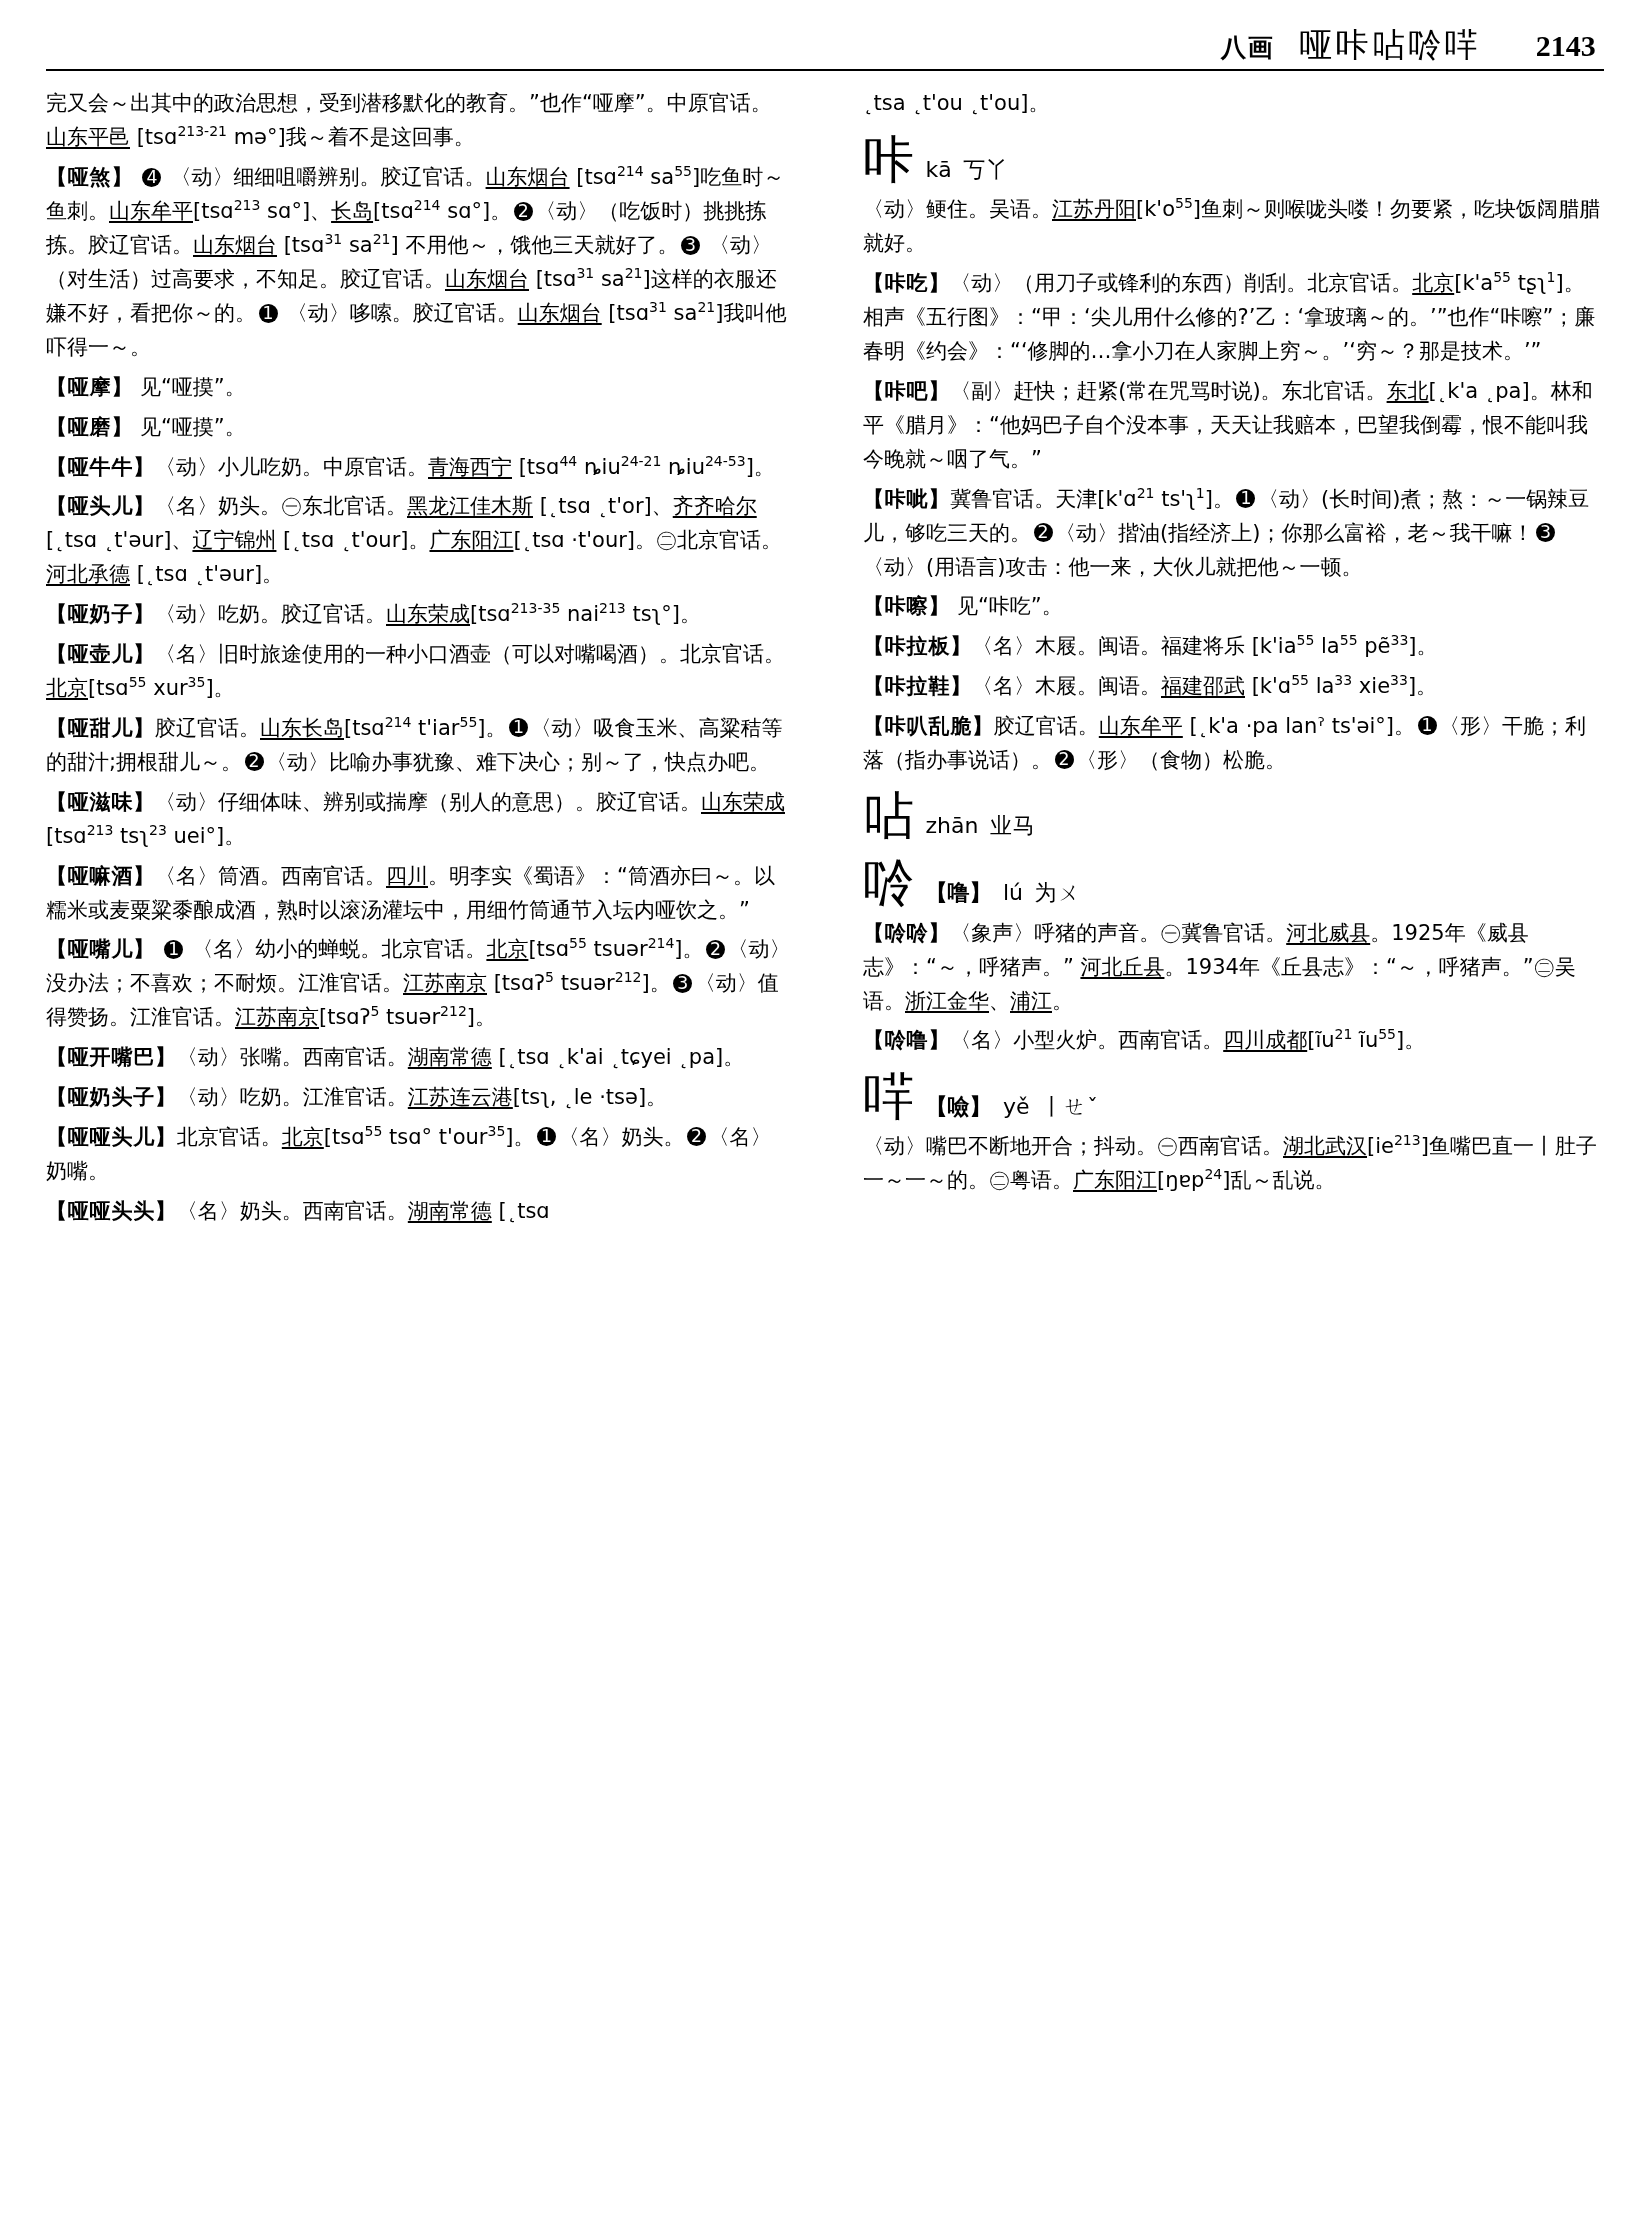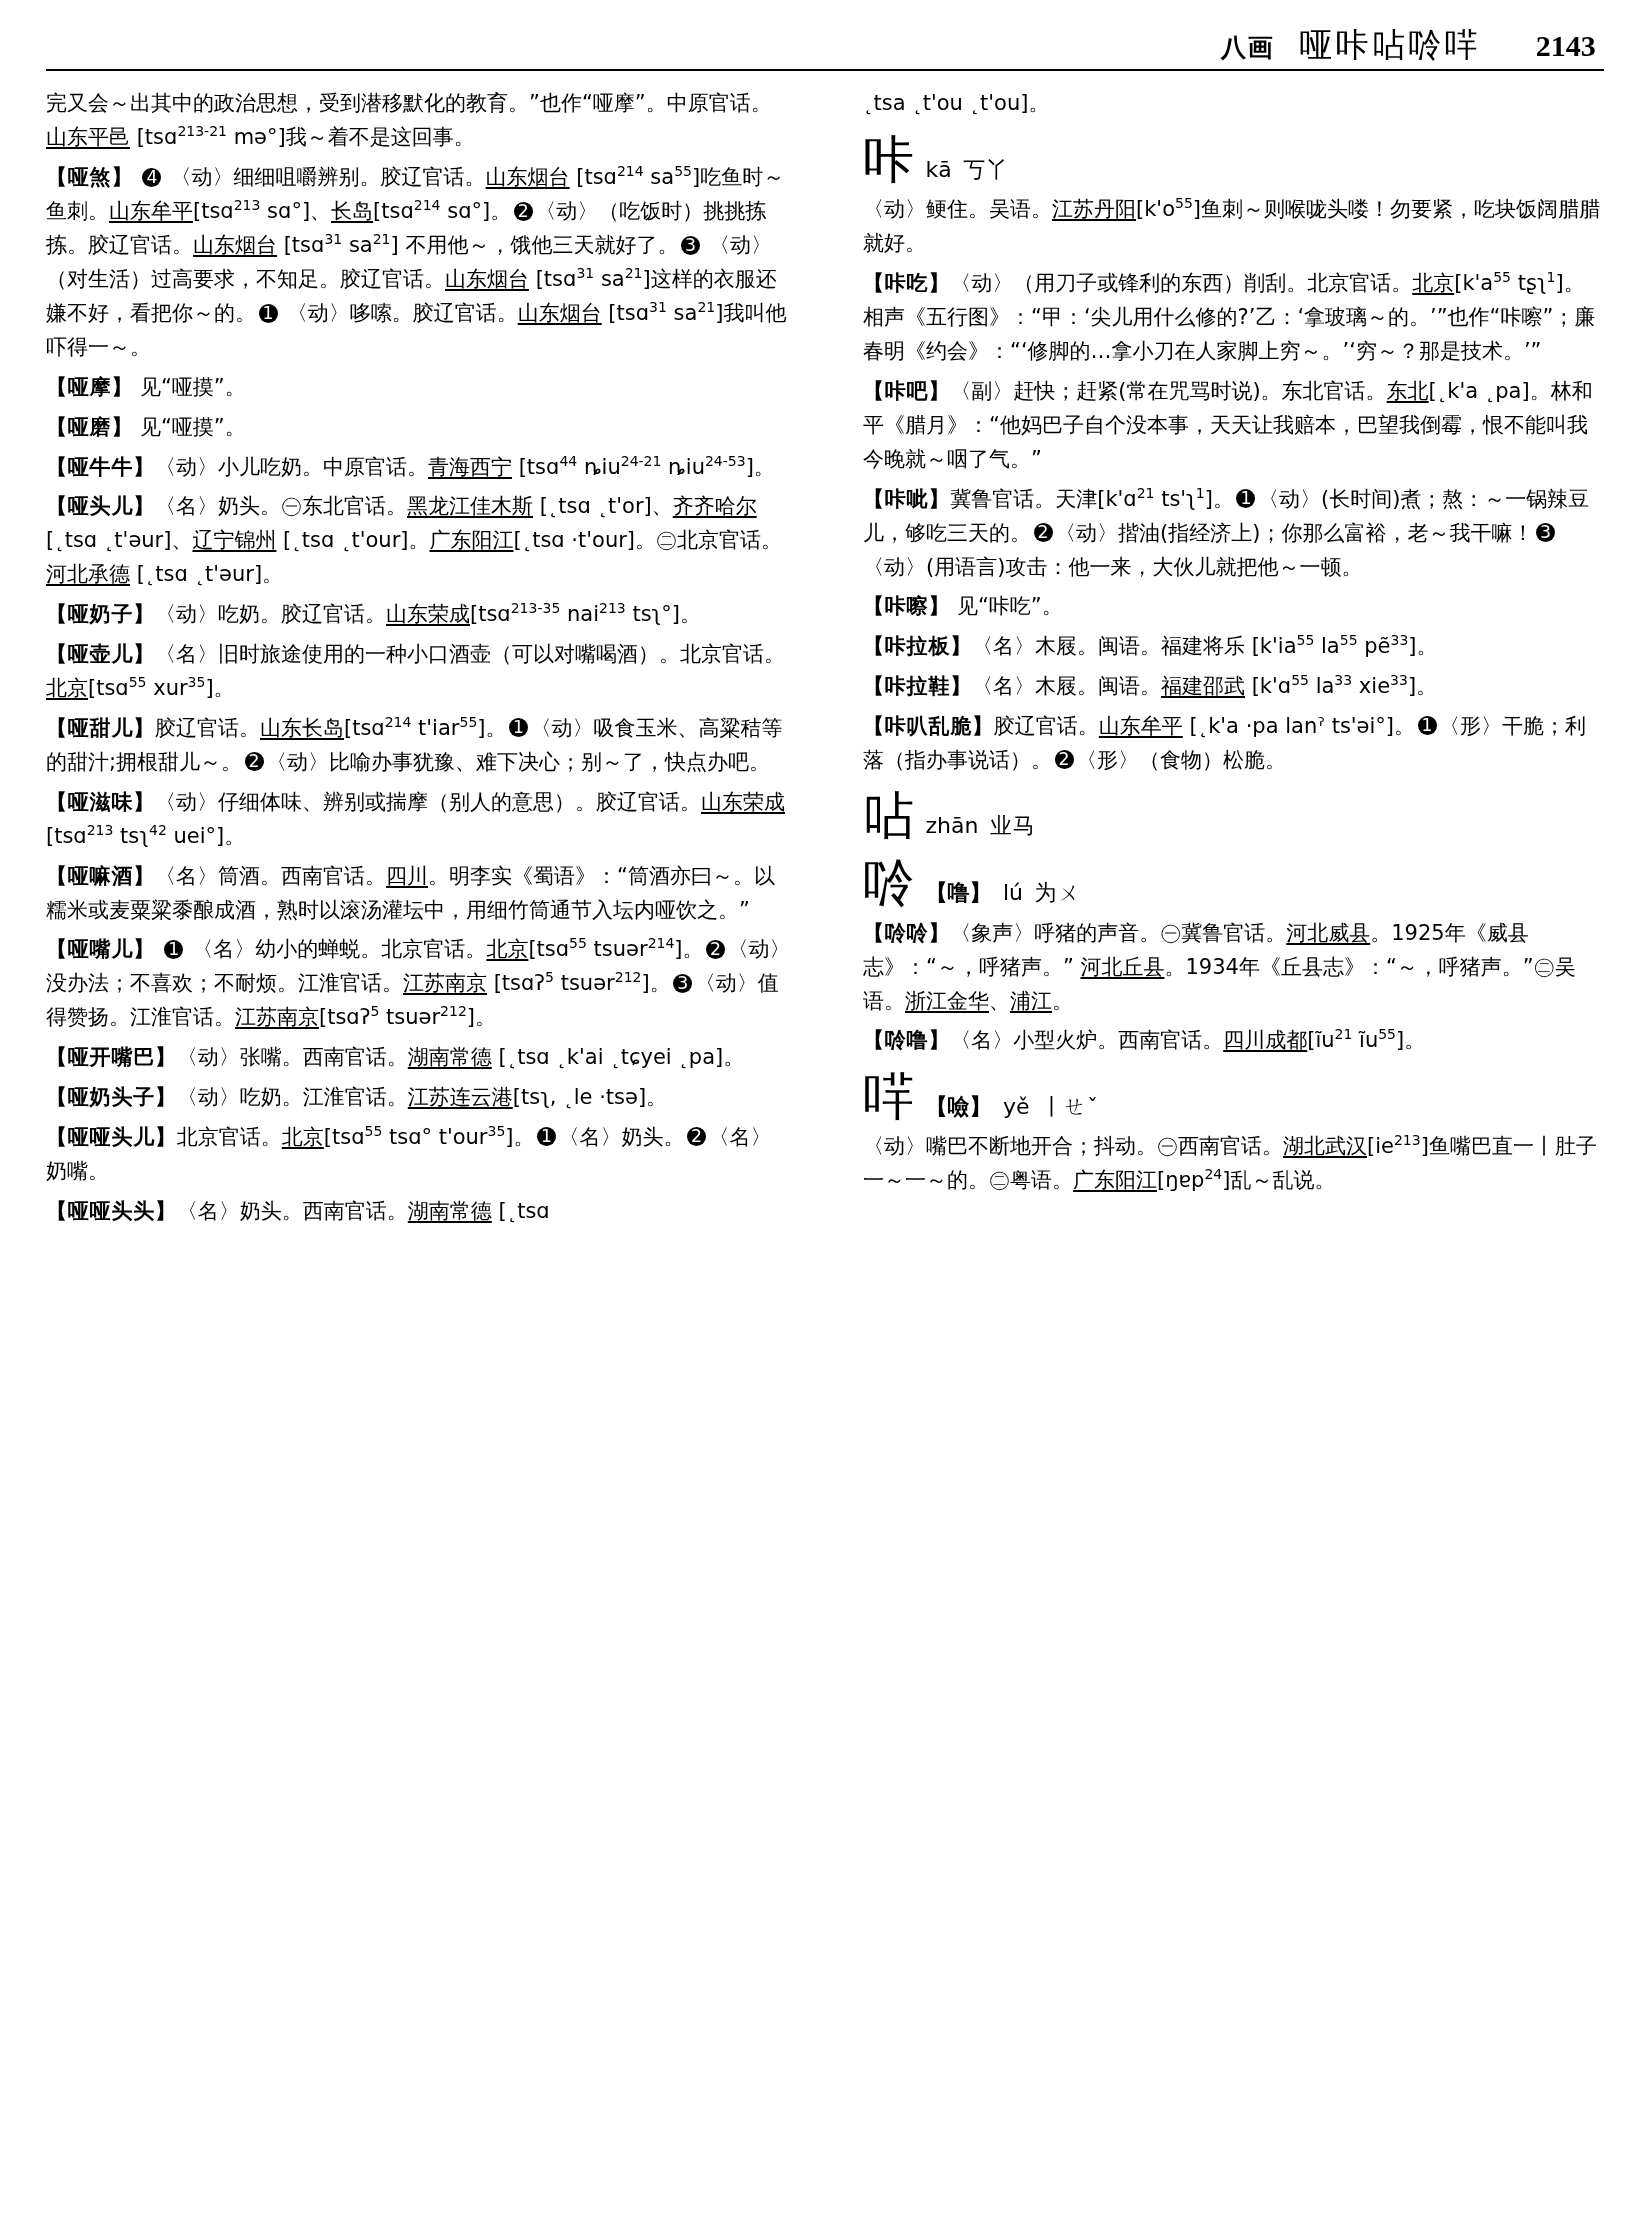--- a/index.html
+++ b/index.html
@@ -129,21 +129,21 @@
     <div class="col left" id="col-left">
         <div class="entry">完又会～出其中的政治思想，受到潜移默化的教育。”也作“哑摩”。中原官话。<span class="u">山东平邑</span> [tsɑ<sup class="sup">213-21</sup> mə°]我～着不是这回事。</div>
         <div class="entry"><span class="headword">【哑煞】</span> <span class="num">4</span> 〈动〉细细咀嚼辨别。胶辽官话。<span class="u">山东烟台</span> [tsɑ<sup class="sup">214</sup> sa<sup class="sup">55</sup>]吃鱼时～鱼刺。<span class="u">山东牟平</span>[tsɑ<sup class="sup">213</sup> sɑ°]、<span class="u">长岛</span>[tsɑ<sup class="sup">214</sup> sɑ°]。<span class="num">2</span>〈动〉（吃饭时）挑挑拣拣。胶辽官话。<span class="u">山东烟台</span> [tsɑ<sup class="sup">31</sup> sa<sup class="sup">21</sup>] 不用他～，饿他三天就好了。<span class="num">3</span> 〈动〉（对生活）过高要求，不知足。胶辽官话。<span class="u">山东烟台</span> [tsɑ<sup class="sup">31</sup> sa<sup class="sup">21</sup>]这样的衣服还嫌不好，看把你～的。<span class="num">1</span> 〈动〉哆嗦。胶辽官话。<span class="u">山东烟台</span> [tsɑ<sup class="sup">31</sup> sa<sup class="sup">21</sup>]我叫他吓得一～。</div>
         <div class="entry"><span class="headword">【哑摩】</span> 见“哑摸”。</div>
         <div class="entry"><span class="headword">【哑磨】</span> 见“哑摸”。</div>
         <div class="entry"><span class="headword">【哑牛牛】</span>〈动〉小儿吃奶。中原官话。<span class="u">青海西宁</span> [tsɑ<sup class="sup">44</sup> ȵiu<sup class="sup">24-21</sup> ȵiu<sup class="sup">24-53</sup>]。</div>
         <div class="entry"><span class="headword">【哑头儿】</span>〈名〉奶头。㊀东北官话。<span class="u">黑龙江佳木斯</span> [˛tsɑ ˛t'or]、<span class="u">齐齐哈尔</span> [˛tsɑ ˛t'əur]、<span class="u">辽宁锦州</span> [˛tsɑ ˛t'our]。<span class="u">广东阳江</span>[˛tsɑ ·t'our]。㊁北京官话。<span class="u">河北承德</span> [˛tsɑ ˛t'əur]。</div>
         <div class="entry"><span class="headword">【哑奶子】</span>〈动〉吃奶。胶辽官话。<span class="u">山东荣成</span>[tsɑ<sup class="sup">213-35</sup> nai<sup class="sup">213</sup> tsʅ°]。</div>
         <div class="entry"><span class="headword">【哑壶儿】</span>〈名〉旧时旅途使用的一种小口酒壶（可以对嘴喝酒）。北京官话。<span class="u">北京</span>[tsɑ<sup class="sup">55</sup> xur<sup class="sup">35</sup>]。</div>
         <div class="entry"><span class="headword">【哑甜儿】</span>胶辽官话。<span class="u">山东长岛</span>[tsɑ<sup class="sup">214</sup> t'iar<sup class="sup">55</sup>]。<span class="num">1</span>〈动〉吸食玉米、高粱秸等的甜汁;拥根甜儿～。<span class="num">2</span>〈动〉比喻办事犹豫、难下决心；别～了，快点办吧。</div>
-        <div class="entry"><span class="headword">【哑滋味】</span>〈动〉仔细体味、辨别或揣摩（别人的意思）。胶辽官话。<span class="u">山东荣成</span>[tsɑ<sup class="sup">213</sup> tsʅ<sup class="sup">42</sup> uei°]。</div>
+        <div class="entry"><span class="headword">【哑滋味】</span>〈动〉仔细体味、辨别或揣摩（别人的意思）。胶辽官话。<span class="u">山东荣成</span>[tsɑ<sup class="sup">213</sup> tsʅ<sup class="sup">23</sup> uei°]。</div>
         <div class="entry"><span class="headword">【哑嘛酒】</span>〈名〉筒酒。西南官话。<span class="u">四川</span>。明李实《蜀语》：“筒酒亦曰～。以糯米或麦粟粱黍酿成酒，熟时以滚汤灌坛中，用细竹筒通节入坛内哑饮之。”</div>
         <div class="entry"><span class="headword">【哑嘴儿】</span> <span class="num">1</span> 〈名〉幼小的蝉蜕。北京官话。<span class="u">北京</span>[tsɑ<sup class="sup">55</sup> tsuər<sup class="sup">214</sup>]。<span class="num">2</span>〈动〉没办法；不喜欢；不耐烦。江淮官话。<span class="u">江苏南京</span> [tsɑʔ<sup class="sup">5</sup> tsuər<sup class="sup">212</sup>]。<span class="num">3</span>〈动〉值得赞扬。江淮官话。<span class="u">江苏南京</span>[tsɑʔ<sup class="sup">5</sup> tsuər<sup class="sup">212</sup>]。</div>
         <div class="entry"><span class="headword">【哑开嘴巴】</span>〈动〉张嘴。西南官话。<span class="u">湖南常德</span> [˛tsɑ ˛k'ai ˛tɕyei ˛pa]。</div>
         <div class="entry"><span class="headword">【哑奶头子】</span>〈动〉吃奶。江淮官话。<span class="u">江苏连云港</span>[tsʅ, ˛le ·tsə]。</div>
         <div class="entry"><span class="headword">【哑哑头儿】</span>北京官话。<span class="u">北京</span>[tsɑ<sup class="sup">55</sup> tsɑ° t'our<sup class="sup">35</sup>]。<span class="num">1</span>〈名〉奶头。<span class="num">2</span>〈名〉奶嘴。</div>
         <div class="entry"><span class="headword">【哑哑头头】</span>〈名〉奶头。西南官话。<span class="u">湖南常德</span> [˛tsɑ</div>
       </div>
     <div class="col right" id="col-right">
         <div class="entry">˛tsa ˛t'ou ˛t'ou]。</div>
         <div class="bigchar-row">

